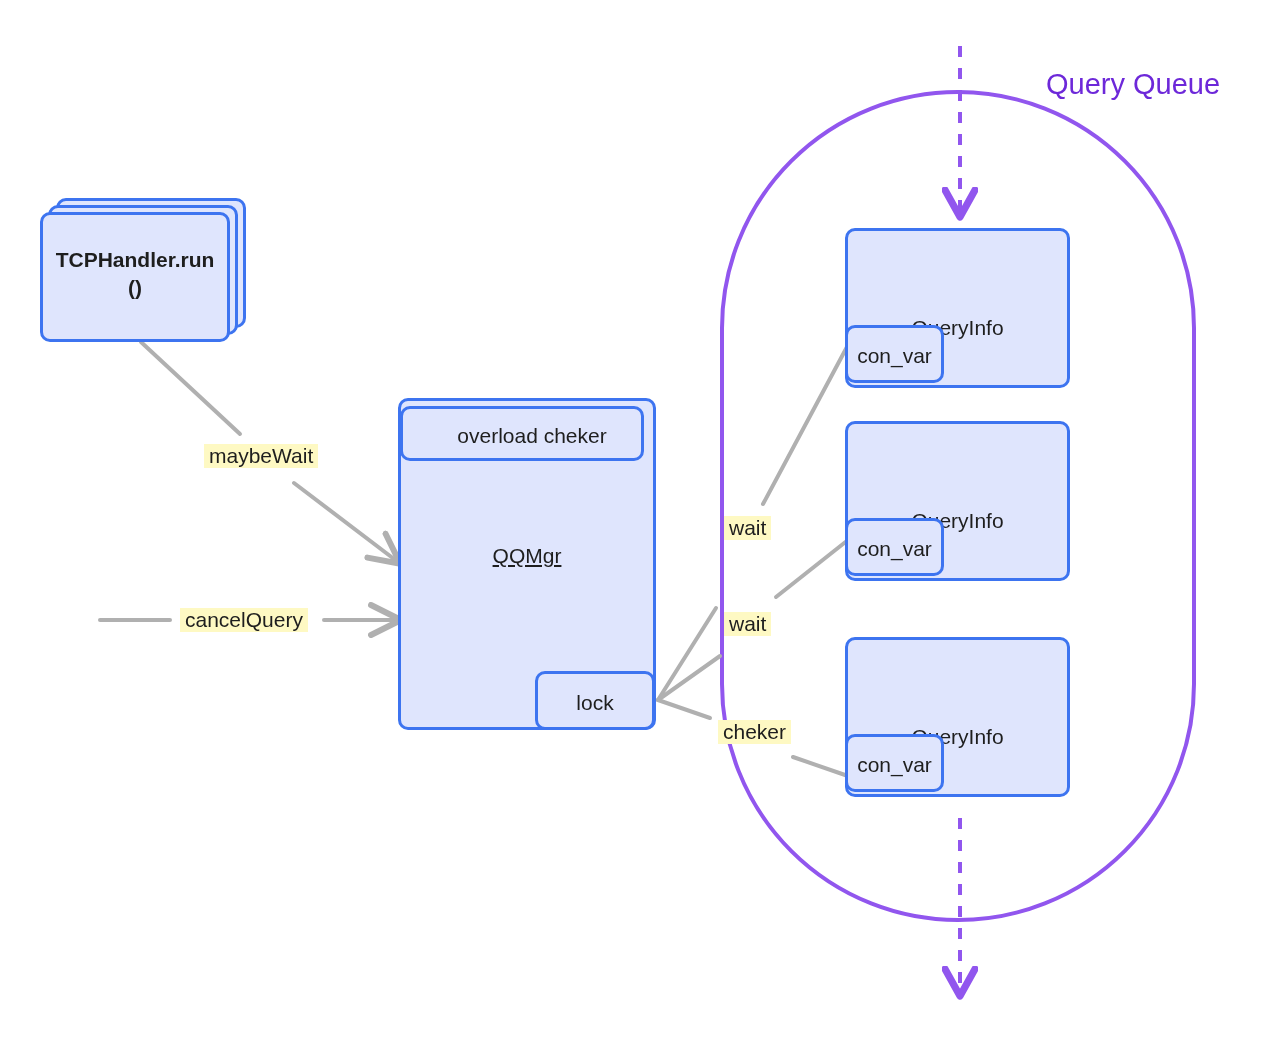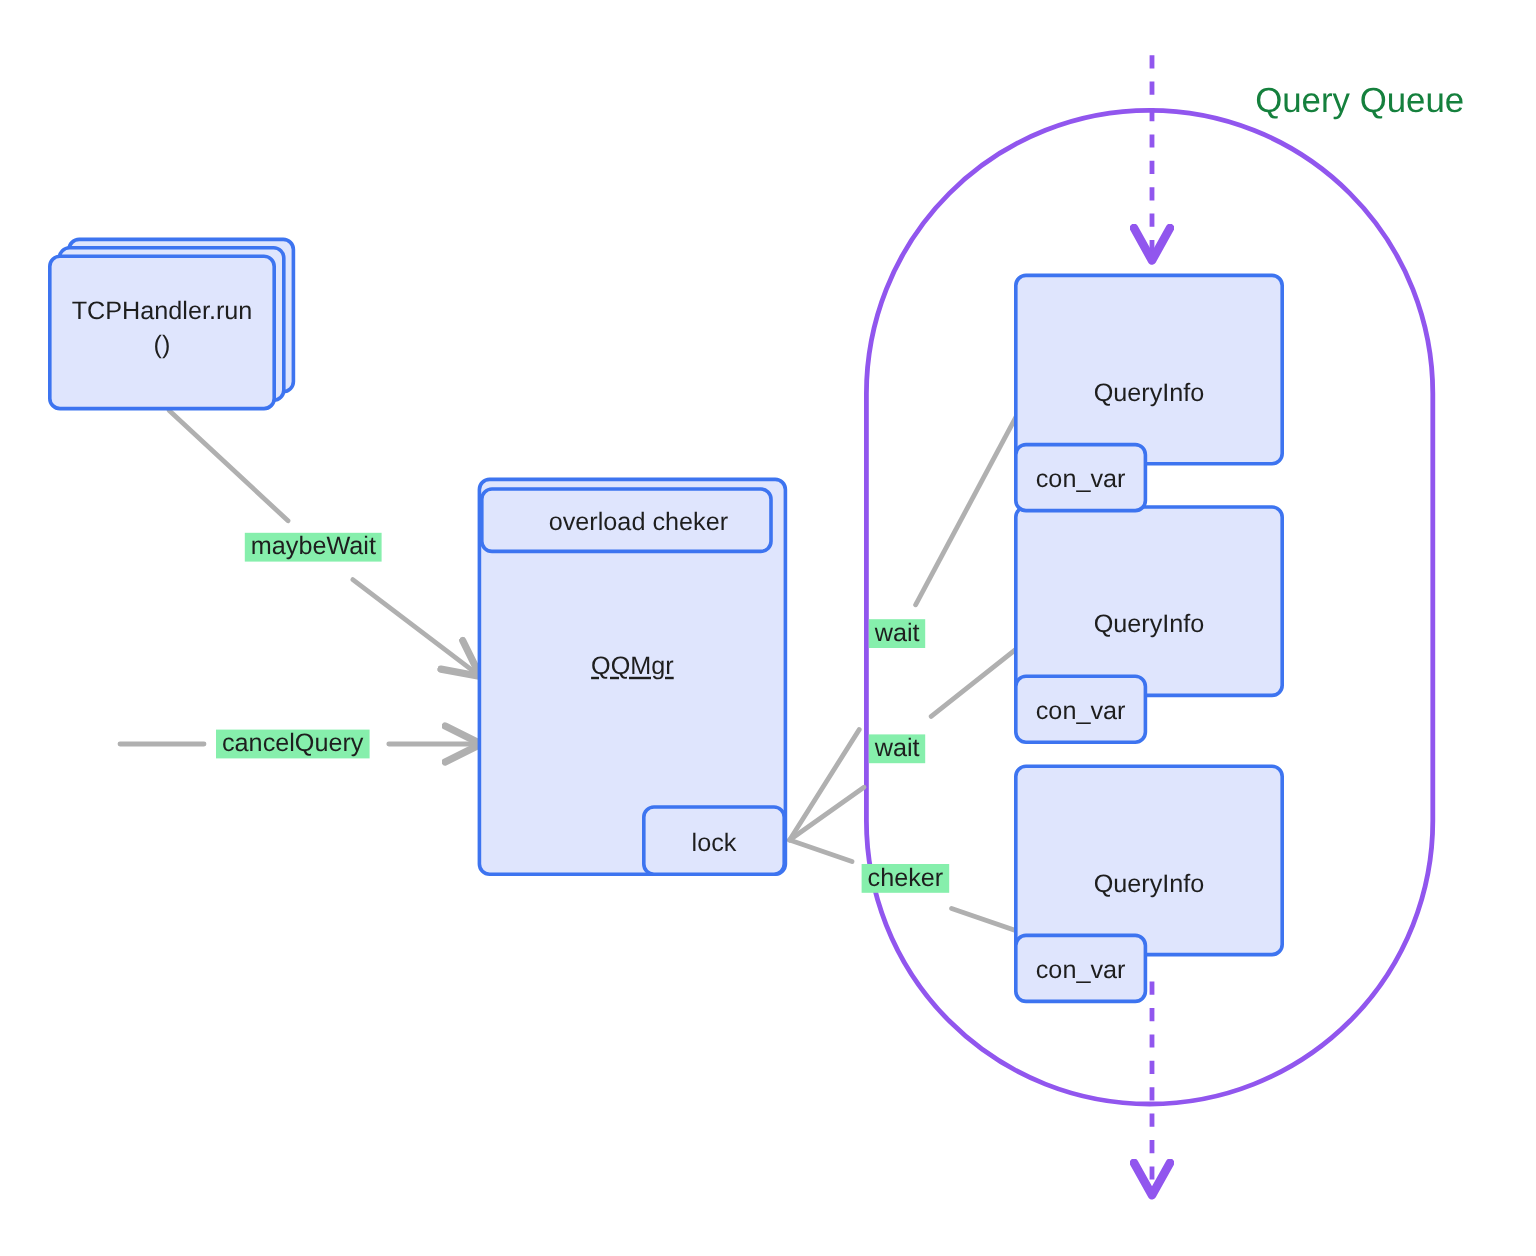--- a/index.html
+++ b/index.html
@@ -51,20 +51,21 @@
     line-height: 1.28;
   }
 
   
   #tcp-handler-stack {
     position: absolute;
     left: 40px;
     top: 198px;
     width: 200px;
     height: 108px;
+    font-weight: bold;
   }
   .stack-layer {
     position: absolute;
     box-sizing: border-box;
     width: 190px;
     height: 130px;
     background: #dfe5fd;
     border: 3px solid #3d74f0;
     border-radius: 10px;
   }
@@ -124,58 +125,57 @@
   
   .queryinfo-box {
     width: 225px;
     height: 160px;
   }
   .queryinfo-label {
     top: 84px;
     font-size: 21px;
   }
   .convar-box {
-    width: 111px;
+    width: 99px;
     height: 58px;
     z-index: 3;
-    margin-top: 44px;
   }
   .convar-label {
     top: 15px;
     font-size: 21px;
   }
 
   #queryinfo-box-0 { left: 845px; top: 228px; }
   #convar-box-0    { left: 845px; top: 325px; }
   #queryinfo-box-1 { left: 845px; top: 421px; }
   #convar-box-1    { left: 845px; top: 518px; }
   #queryinfo-box-2 { left: 845px; top: 637px; }
   #convar-box-2    { left: 845px; top: 734px; }
 
   
   .edge-label {
     position: absolute;
     font-size: 21px;
     color: #1e1e1e;
     white-space: nowrap;
-    background: #86efac;
+    background: #fef9c3;
     padding: 0 5px;
   }
   #label-maybewait  { left: 204px; top: 444px; }
   #label-cancelquery{ left: 180px; top: 608px; }
   #label-wait-0     { left: 724px; top: 516px; }
   #label-wait-1     { left: 724px; top: 612px; }
   #label-notify     { left: 718px; top: 720px; }
 
   #queue-title {
     position: absolute;
     left: 1046px;
     top: 68px;
     font-size: 29px;
-    color: #15803d;
+    color: #6d28d9;
     white-space: nowrap;
   }
 </style>
 </head>
 <body>
 
 <div id="diagram-root">
 
   <svg id="edge-layer" viewBox="0 0 1280 1047" width="1280" height="1047">
     <defs>

